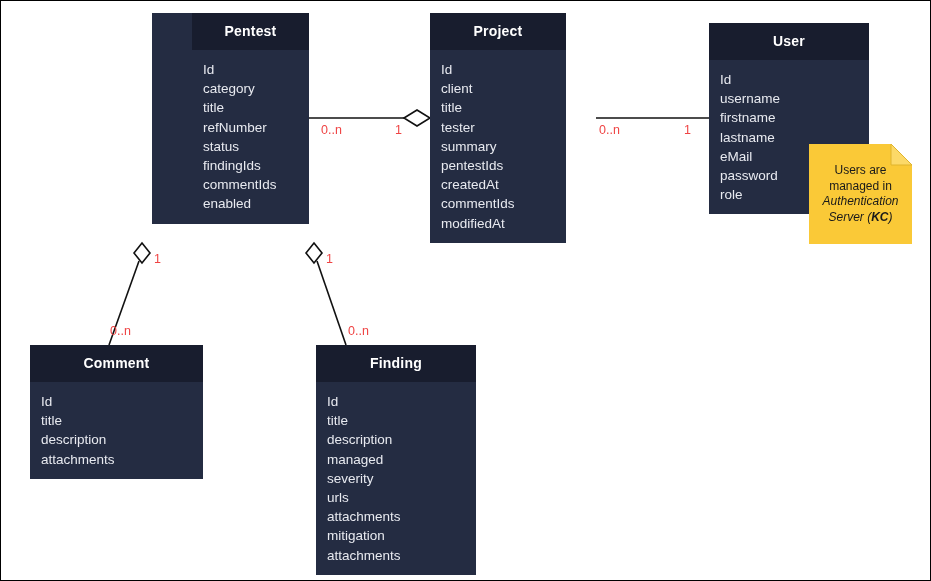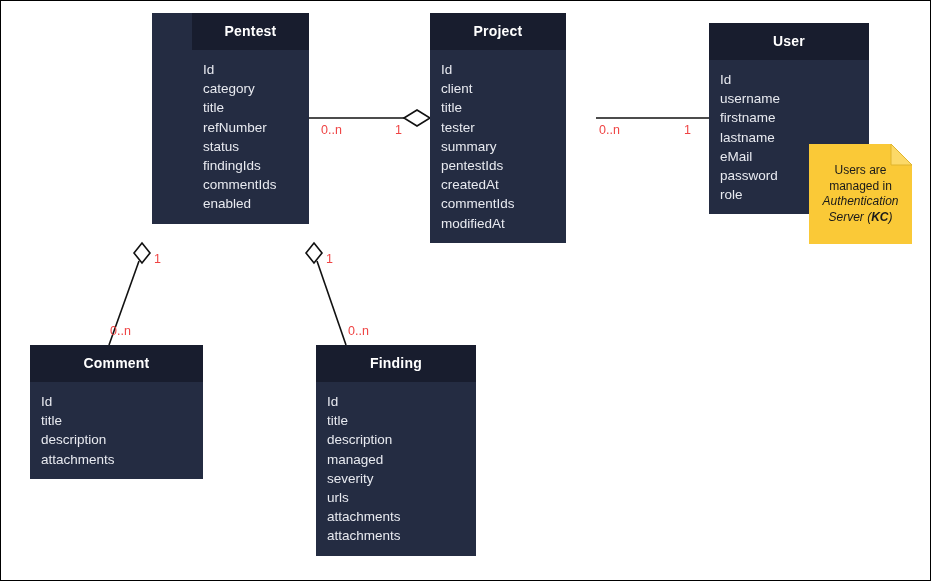--- a/index.html
+++ b/index.html
@@ -173,20 +173,21 @@
   <div class="uml-class" style="left:269px; top:344px; width:160px;margin-left:46px;">
     <div class="uml-header">Finding</div>
     <div class="uml-attrs">
       <div class="uml-attr">Id</div>
       <div class="uml-attr">title</div>
       <div class="uml-attr">description</div>
       <div class="uml-attr">managed</div>
       <div class="uml-attr">severity</div>
       <div class="uml-attr">urls</div>
       <div class="uml-attr">attachments</div>
+      <div class="uml-attr">mitigation</div>
       <div class="uml-attr">attachments</div>
     </div>
   </div>
 
   <div id="sticky-note">
     <svg width="103" height="100" viewBox="0 0 103 100" xmlns="http://www.w3.org/2000/svg">
       <path d="M0 0 H82 L103 21 V100 H0 Z" fill="#fac937"></path>
       <path d="M82 0 L103 21 H82 Z" fill="#fcd968" stroke="#e0b42c" stroke-width="1"></path>
     </svg>
     <div class="note-text">

